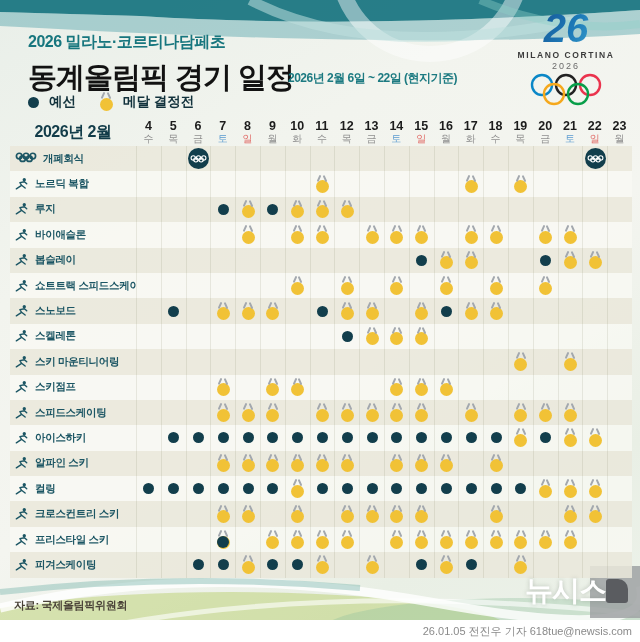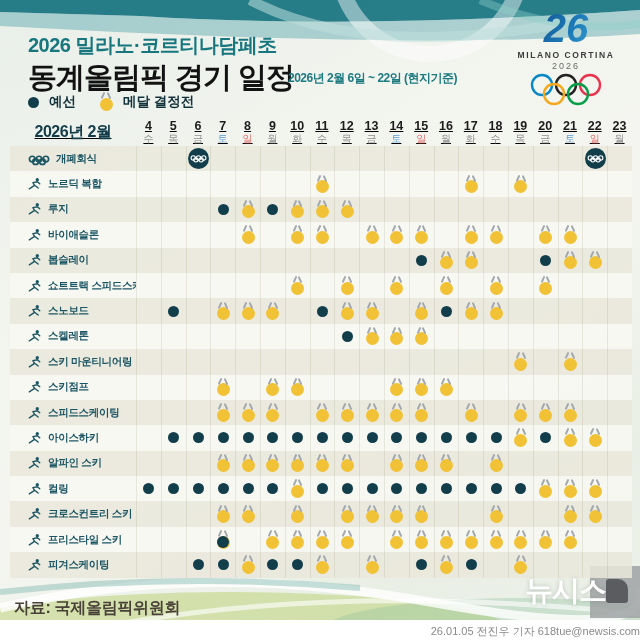--- a/index.html
+++ b/index.html
@@ -1,63 +1,63 @@
 <!DOCTYPE html>
 <html><head>
 <meta charset="utf-8">
 <style>
   html,body{margin:0;padding:0;}
   body{width:640px;height:642px;position:relative;overflow:hidden;
        font-family:"Liberation Sans","DejaVu Sans",sans-serif;
        background:linear-gradient(150deg,#e9efe9 0%,#f2f4ee 30%,#f4f5f0 55%,#e9efe5 80%,#edf2ea 100%);}
   .abs{position:absolute;}
   
-  #title-top{left:28px;top:32px;font-size:20px;font-weight:bold;color:#17767e;letter-spacing:-0.5px;}
+  #title-top{left:28px;top:32px;font-size:16px;font-weight:bold;color:#17767e;letter-spacing:-0.5px;}
   #title-main{left:28px;top:58px;font-size:29px;font-weight:bold;color:#121212;letter-spacing:-1px;}
   #title-sub{left:288px;top:70px;font-size:12px;font-weight:bold;color:#1c7a81;letter-spacing:-0.5px;}
   #legend{left:28px;top:92px;display:flex;align-items:center;gap:10px;height:20px;}
   #legend .txt{font-size:13.5px;font-weight:bold;color:#12323c;margin-right:14px;}
   
   #logo{right:14px;top:8px;width:120px;text-align:center;}
   #logo .mark{font-size:40px;font-weight:bold;font-style:italic;line-height:40px;
               background:linear-gradient(120deg,#123a7a,#1d7ab8 55%,#57c4e2);
               -webkit-background-clip:text;background-clip:text;color:transparent;}
   #logo .name{font-size:8.5px;letter-spacing:1.6px;color:#3c3c3c;font-weight:bold;margin-top:2px;}
   #logo .year{font-size:9px;color:#6b6b6b;letter-spacing:2px;margin-top:1px;text-align:center;}
   #logo svg{margin-top:3px;}
   
   #grid{left:10px;top:118px;width:622px;}
-  .hrow{display:flex;height:28px;text-decoration:underline;}
+  .hrow{display:flex;height:28px;}
   .hmonth{width:126px;display:flex;align-items:center;justify-content:center;
           font-size:16px;font-weight:bold;color:#123c49;letter-spacing:-0.5px;}
   .hday{flex:1;display:flex;flex-direction:column;align-items:center;justify-content:center;line-height:11px;}
   .hday .n{font-size:12.5px;font-weight:bold;color:#1c1c1c;}
   .hday .w{font-size:10px;margin-top:1px;}
   .hday.wd .w{color:#8f8f8f;} .hday.sat .w{color:#5b9bd0;} .hday.sun .w{color:#e06a66;}
   .srow{display:flex;height:25.4px;align-items:center;}
   .srow.odd{background:rgba(234,232,218,0.85);}
   .srow.even{background:rgba(249,249,244,0.72);}
-  .slabel{width:126px;display:flex;align-items:flex-end;gap:6px;padding-left:18px;box-sizing:border-box;overflow:hidden;}
+  .slabel{width:126px;display:flex;align-items:flex-start;gap:6px;padding-left:5px;box-sizing:border-box;overflow:hidden;}
   .slabel .nm{font-size:10.5px;font-weight:bold;color:#1c5664;letter-spacing:-0.3px;white-space:nowrap;}
   .cell{flex:1;height:100%;display:flex;align-items:center;justify-content:center;
         border-left:1px solid rgba(120,118,95,0.14);position:relative;}
   .dot{width:11px;height:11px;border-radius:50%;background:#123e4c;}
   .medal{width:13px;height:13px;border-radius:50%;background:#f1c236;position:relative;margin-top:5px;}
   .medal::before,.medal::after{content:"";position:absolute;width:2.4px;height:7px;background:#a3a8ae;top:-5.5px;border-radius:1px;}
   .medal::before{left:2.4px;transform:rotate(24deg);}
   .medal::after{right:2.4px;transform:rotate(-24deg);}
   .medal .dot{position:absolute;left:0.5px;top:0.5px;width:12px;height:12px;}
   .ringmark{width:21px;height:21px;border-radius:50%;background:#123e4c;display:flex;align-items:center;justify-content:center;}
   
-  #source{left:14px;top:598px;font-size:16px;font-weight:bold;color:#4a4238;letter-spacing:-0.3px;z-index:6;}
+  #source{left:14px;top:598px;font-size:11px;font-weight:bold;color:#4a4238;letter-spacing:-0.3px;z-index:6;}
   #newsis{right:12px;top:572px;display:flex;align-items:center;z-index:6;}
   #newsis .t{font-size:28px;font-weight:bold;color:#ffffff;letter-spacing:-1px;text-shadow:0 0 4px rgba(120,130,120,0.45);}
   #newsis .blk{width:22px;height:24px;background:#5a5c60;border-radius:3px 10px 3px 3px;}
   #credit-strip{left:0;top:620px;width:640px;height:22px;background:#ffffff;z-index:5;
-                display:flex;align-items:center;justify-content:flex-end;box-sizing:border-box;}
+                display:flex;align-items:center;justify-content:flex-end;padding-right:8px;box-sizing:border-box;}
   #credit-strip .c{font-size:11px;color:#8a8a8a;}
   svg{display:block;}
 </style>
 </head>
 <body>
 
 <svg class="abs" style="left:0;top:0;z-index:0;" width="640" height="110" viewBox="0 0 640 110">
   <path d="M0 0 H640 V10 C470 22 300 26 140 16 L0 12 Z" fill="#11707c" opacity="0.9"></path>
   <path d="M0 12 L140 16 C300 26 470 22 640 10 V34 C460 46 260 40 0 26 Z" fill="#3b97a0" opacity="0.38"></path>
   <circle cx="430" cy="-38" r="92" fill="none" stroke="#ffffff" stroke-width="16" opacity="0.45"></circle>

